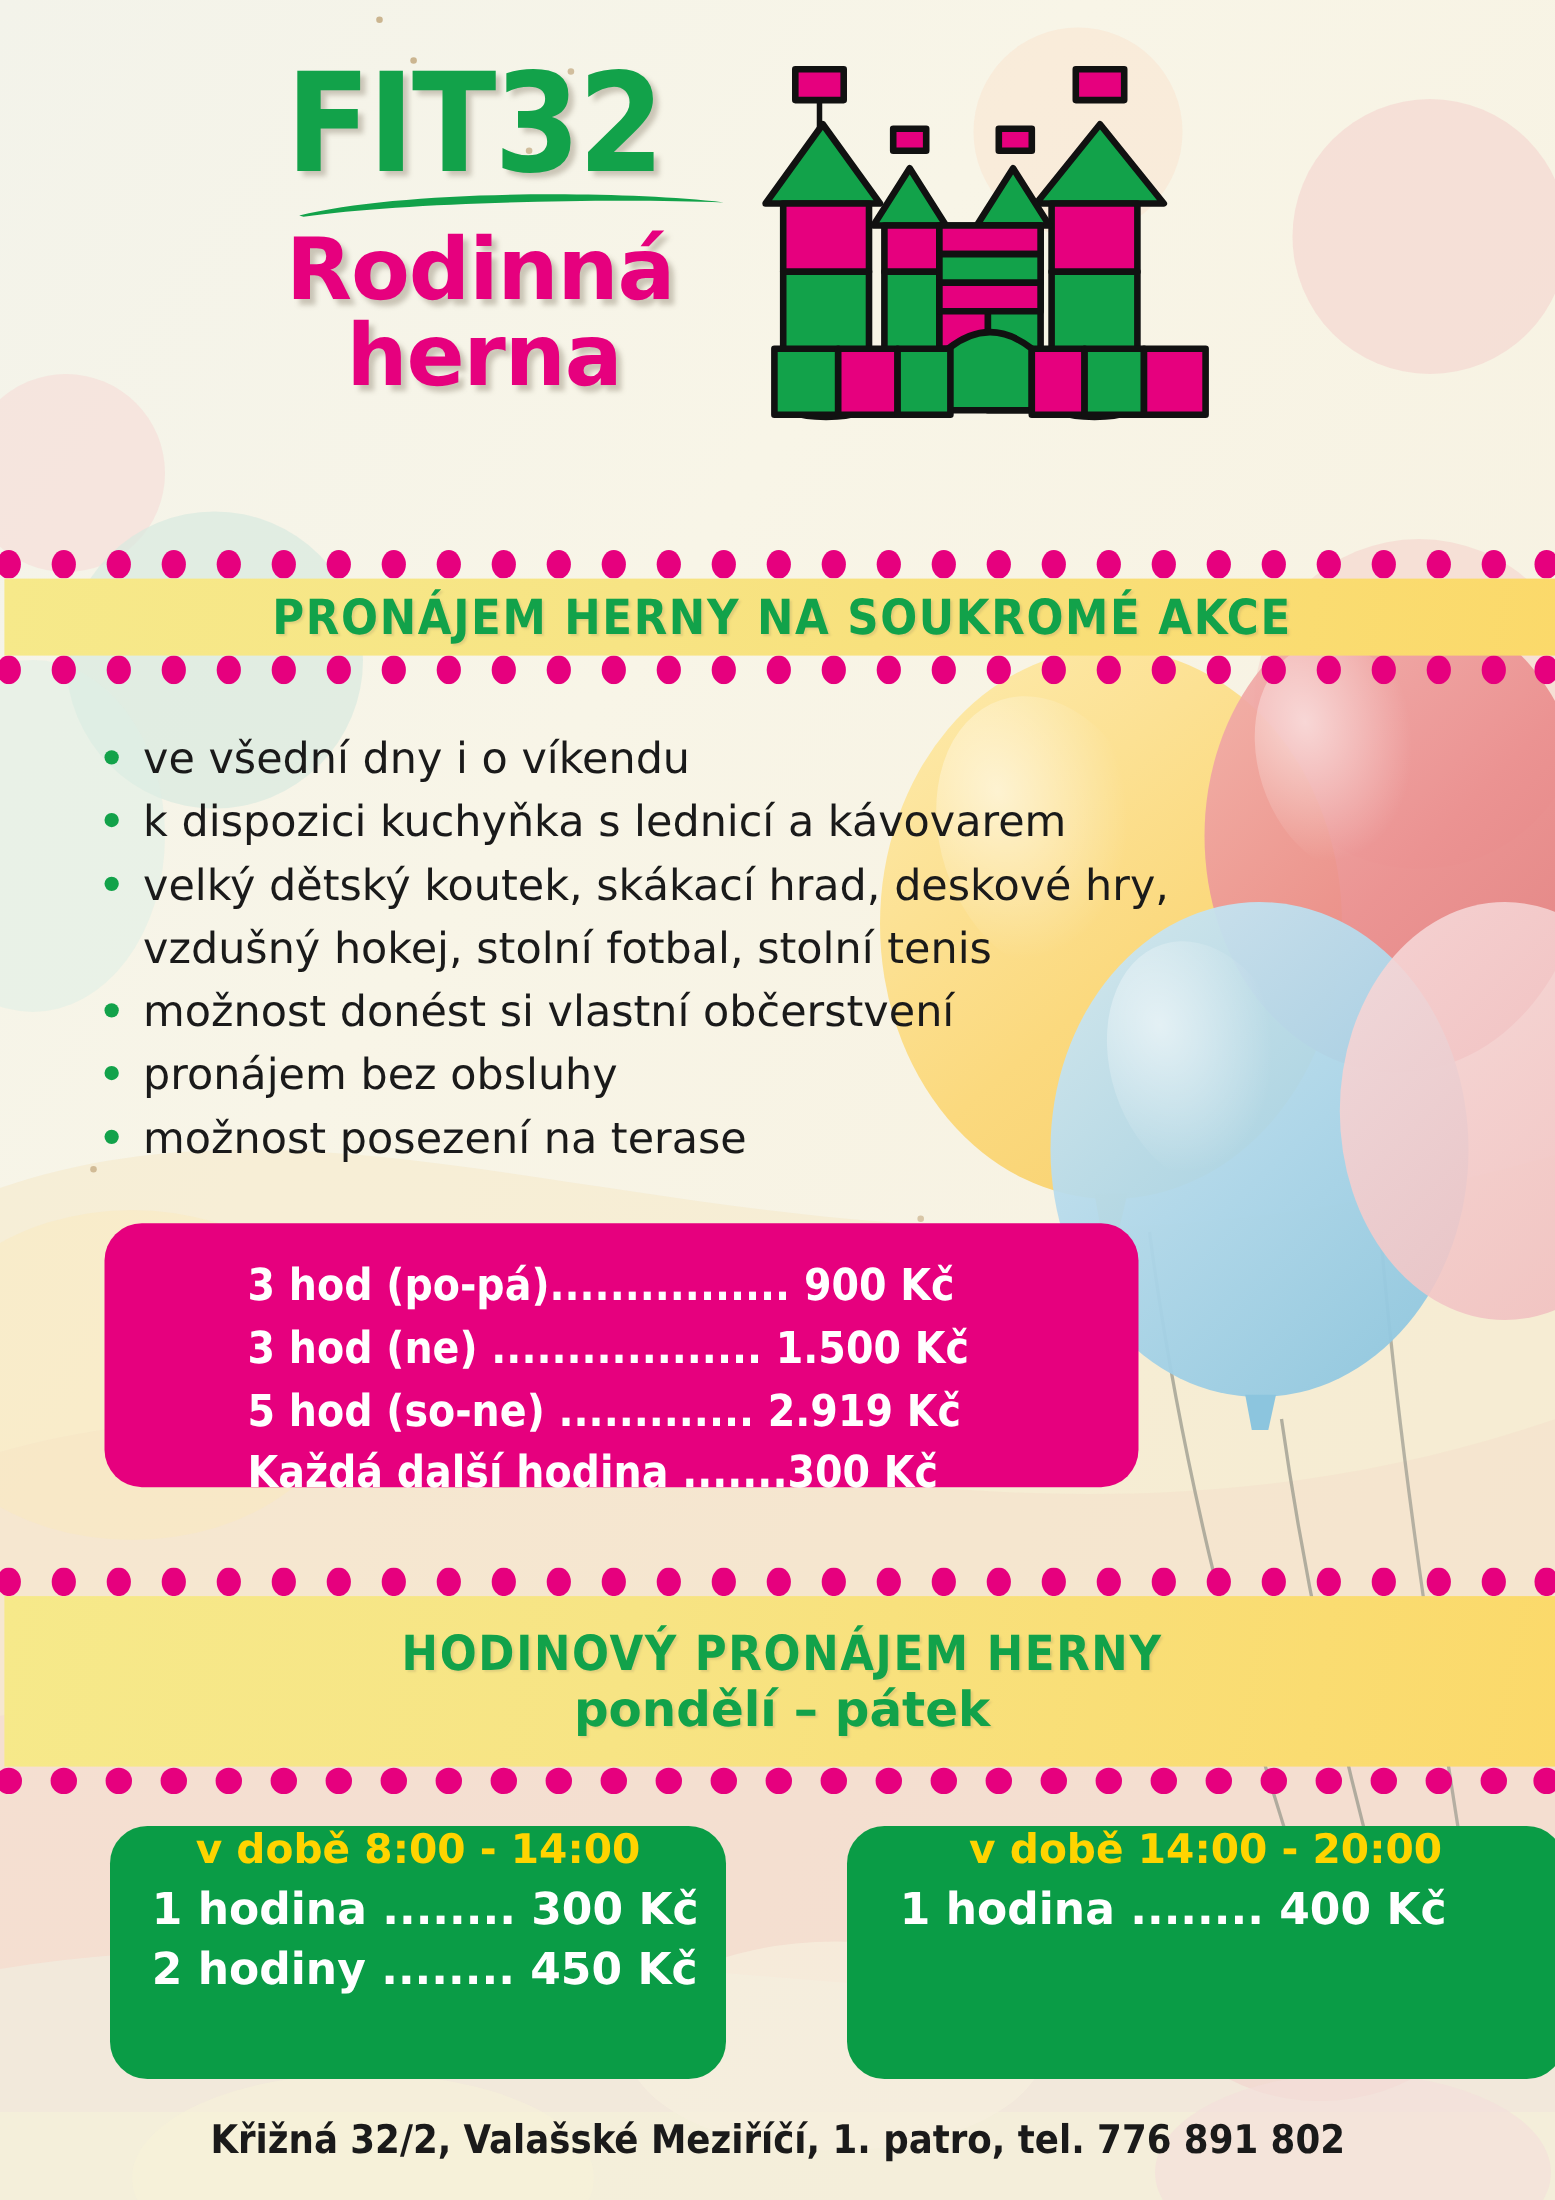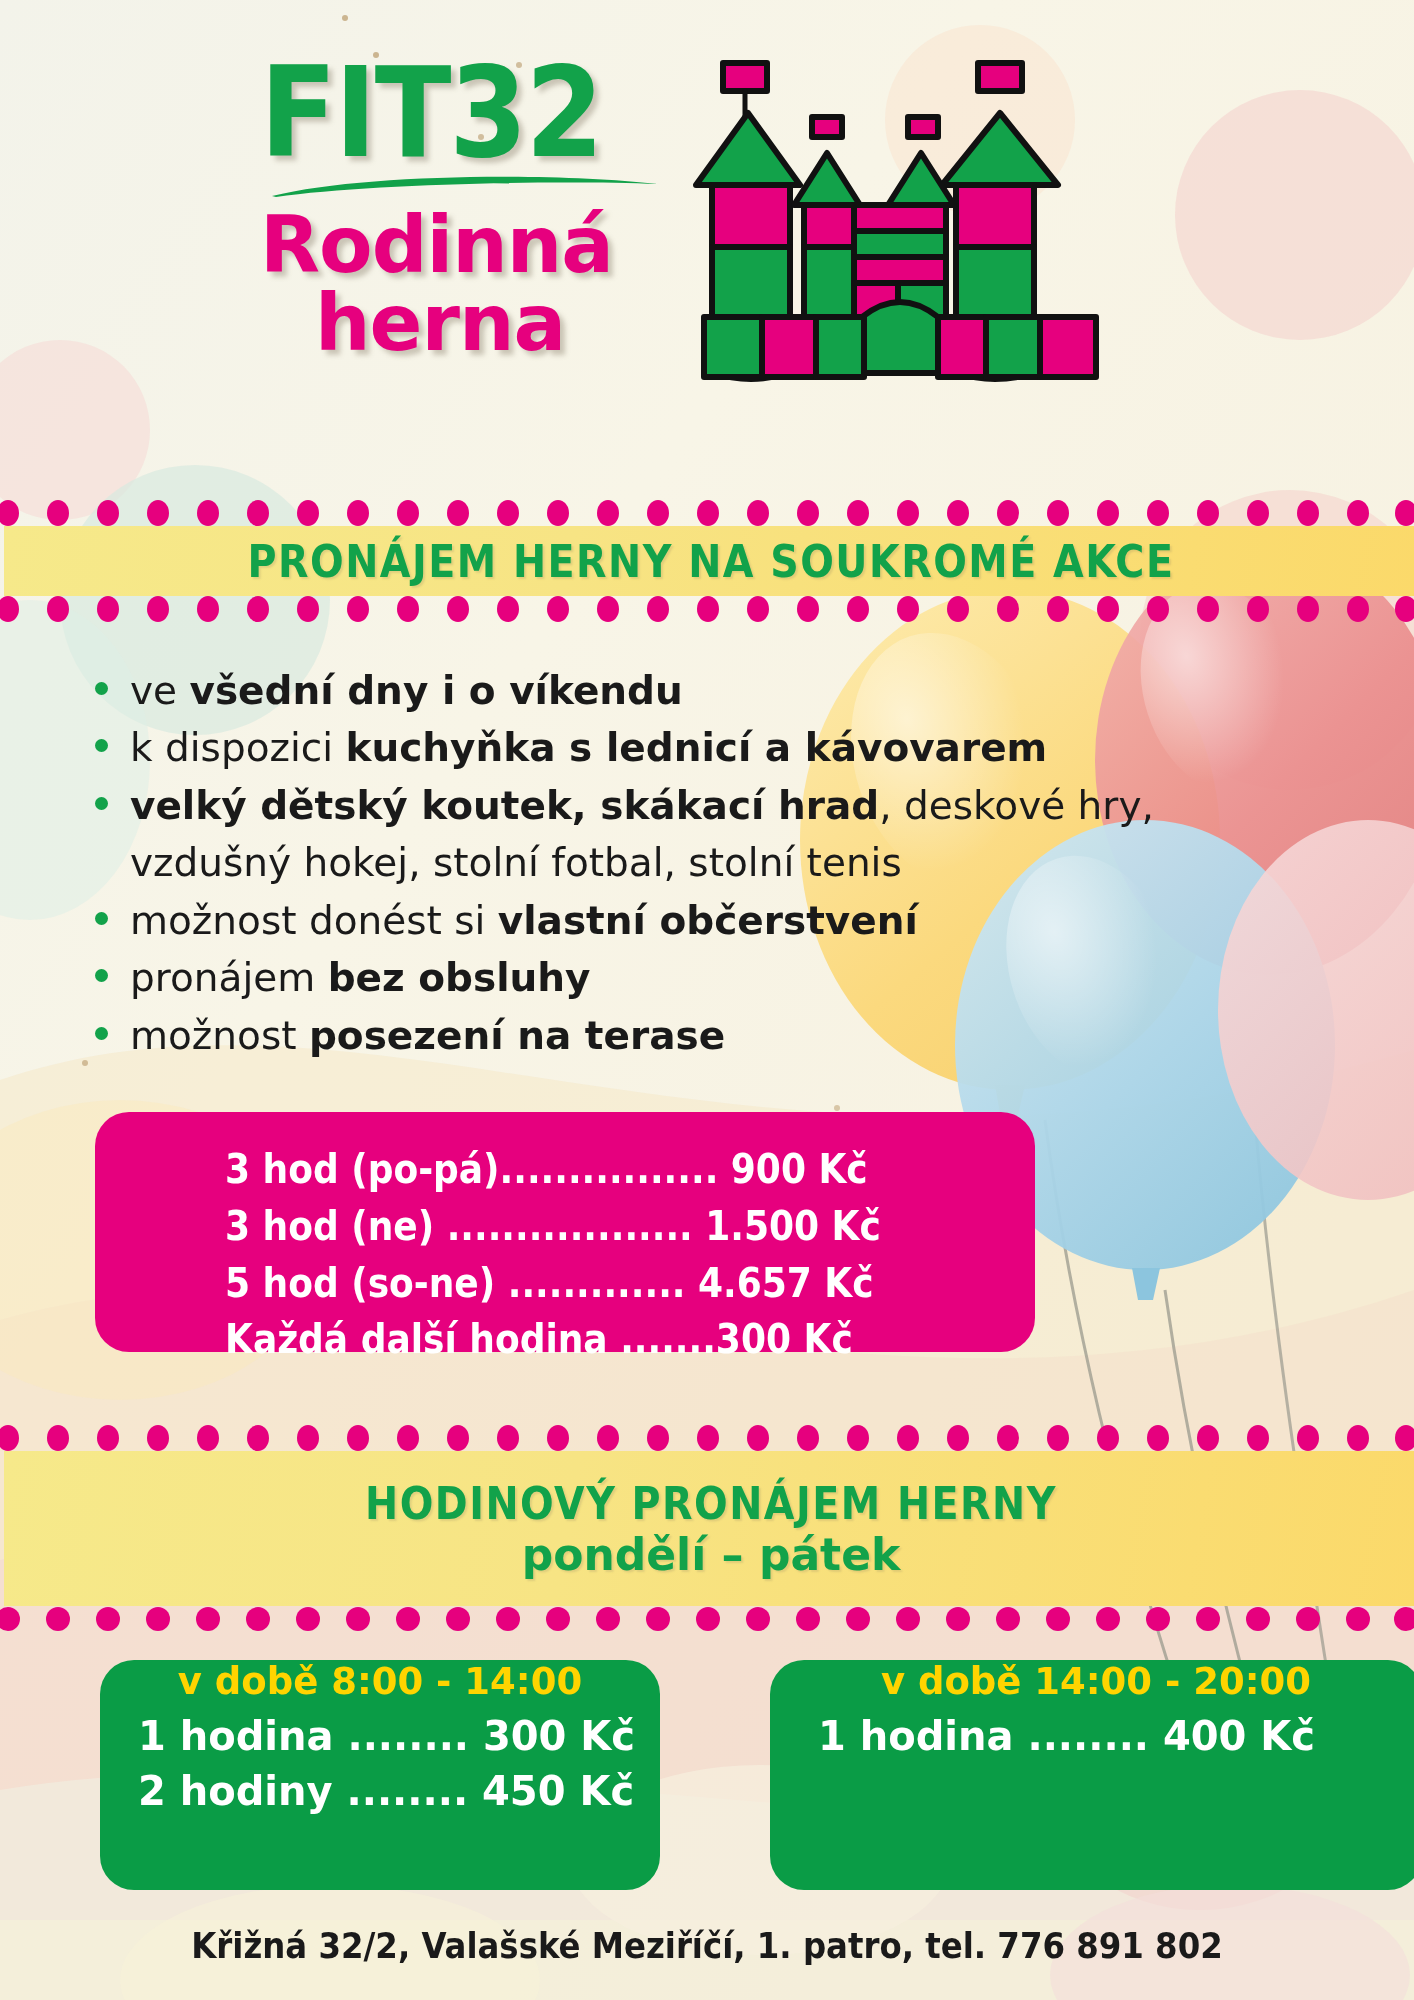--- a/index.html
+++ b/index.html
@@ -67,21 +67,21 @@
     display:flex; align-items:flex-start;
     font-size:39px; color:#1a1a1a; line-height:1.32;
     font-family:"DejaVu Sans", sans-serif;
     margin-bottom:6px;
   }
   .bullet-dot {
     flex:0 0 auto; width:13px; height:13px; border-radius:50%;
     background:#12a24a; margin:17px 22px 0 0;
   }
   .bullet-text { flex:1 1 auto; }
-  .bullet-text b { font-weight:bold; }
+  .bullet-text b { font-weight:normal; }
   .cont-row { margin-left:35px; font-size:39px; color:#1a1a1a;
               font-family:"DejaVu Sans", sans-serif; line-height:1.32; margin-bottom:6px;}
 
   
   .price-card {
     position:absolute; left:95px; top:1112px; width:940px; height:240px;
     background:#e6007e; border-radius:34px;
     padding:29px 0 0 0;
   }
   .price-card .row {
@@ -363,21 +363,21 @@
 
     <div class="bullet-row">
       <span class="bullet-dot"></span>
       <span class="bullet-text"><span>možnost </span><b>posezení na terase</b><span></span></span>
     </div>
   </div>
 
   <div class="price-card">
     <div class="row">3 hod (po-pá)................ 900 Kč</div>
     <div class="row">3 hod (ne) .................. 1.500 Kč</div>
-    <div class="row">5 hod (so-ne) ............. 4.657 Kč</div>
+    <div class="row">5 hod (so-ne) ............. 2.919 Kč</div>
     <div class="row">Každá další hodina .......300 Kč</div>
   </div>
 
   <svg class="dots" style="top:1425px" viewBox="0 0 1414 26" preserveAspectRatio="none">
     <g fill="#e6007e">
       <ellipse cx="8" cy="13" rx="11" ry="13"></ellipse>
         <ellipse cx="58" cy="13" rx="11" ry="13"></ellipse>
       <ellipse cx="108" cy="13" rx="11" ry="13"></ellipse>
         <ellipse cx="158" cy="13" rx="11" ry="13"></ellipse>
       <ellipse cx="208" cy="13" rx="11" ry="13"></ellipse>

